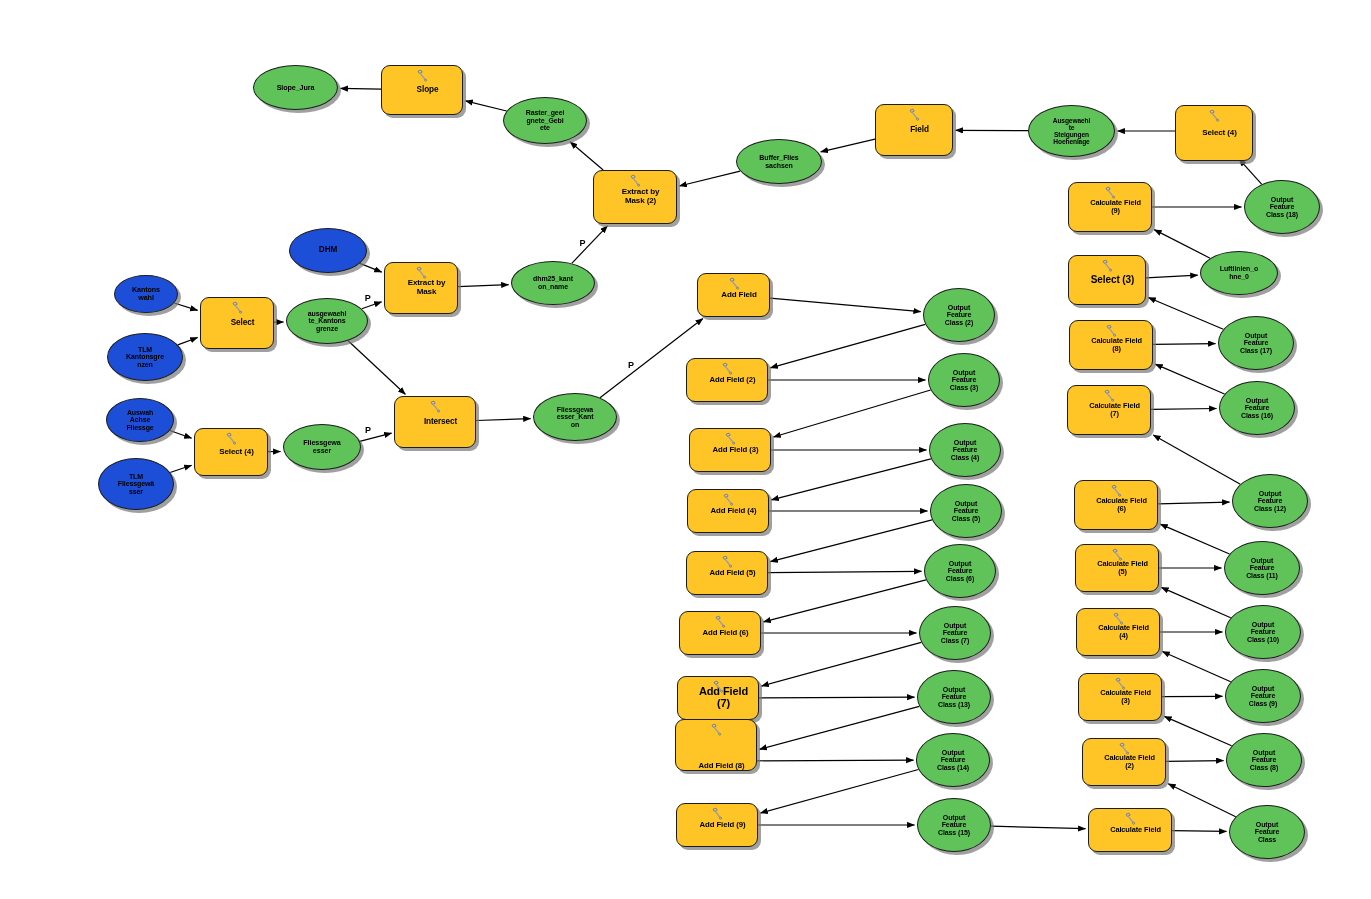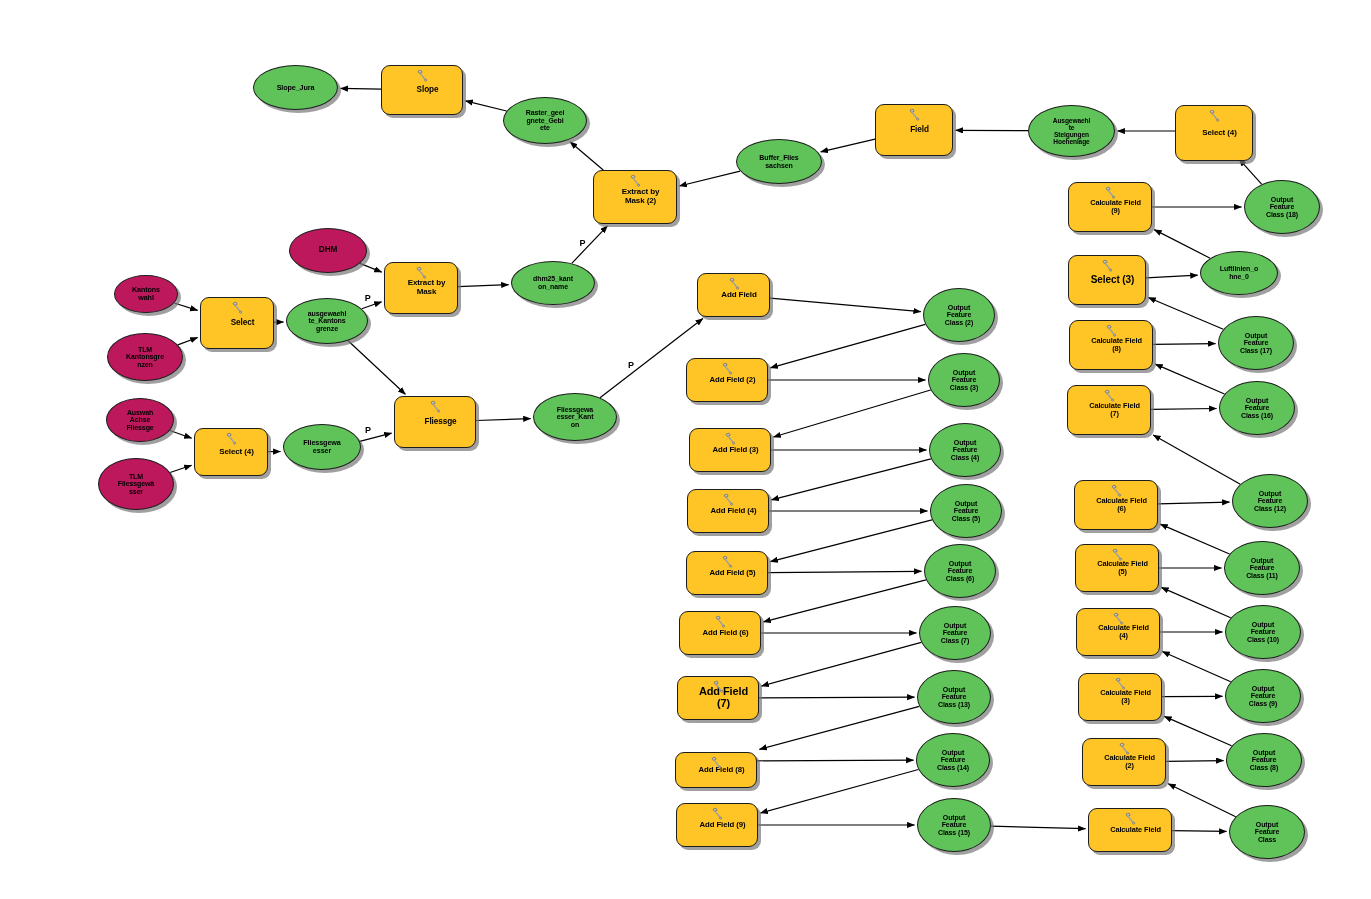--- a/index.html
+++ b/index.html
@@ -55,21 +55,21 @@
   }
   
   .data-out {
     background: #5fc35a;
     border: 1.6px solid #1d1d1d;
     border-radius: 50%;
     box-shadow: 3px 3px 0 rgba(120,120,120,0.70);
   }
   
   .data-in {
-    background: #be185d;
+    background: #1d4ed8;
     border: 1.6px solid #1d1d1d;
     border-radius: 50%;
     box-shadow: 3px 3px 0 rgba(120,120,120,0.70);
   }
   
   .hammer {
     position: absolute;
     top: 3px;
     left: 50%;
     margin-left: -7px;
@@ -273,21 +273,21 @@
       <div class="node data-out" style="left: 251px; top: 424px; width: 78px; height: 46px; font-size: 7.2px;">
         <span class="lbl">Fliessgewa
 esser</span>
       </div>
       <div class="node tool" style="left: 362px; top: 396px; width: 82px; height: 52px; font-size: 8.2px;">
         <svg class="hammer" viewBox="0 0 16 14">
           <path d="M3.2 2.4 L6.4 1.2 L7.6 3.4 L4.6 4.8 Z" fill="#c9ccd2" stroke="#55585e" stroke-width="0.7"></path>
           <path d="M5.2 4.2 L11.2 11.8" stroke="#9aa0a8" stroke-width="1.5" fill="none" stroke-linecap="round"></path>
           <circle cx="11.4" cy="12.1" r="1.1" fill="#c9ccd2" stroke="#55585e" stroke-width="0.6"></circle>
         </svg>
-        <span class="lbl">Fliessge</span>
+        <span class="lbl">Intersect</span>
       </div>
       <div class="node data-out" style="left: 501px; top: 393px; width: 84px; height: 48px; font-size: 7px;">
         <span class="lbl">Fliessgewa
 esser_Kant
 on</span>
       </div>
       <div class="node tool" style="left: 665px; top: 273px; width: 73px; height: 44px; font-size: 8px;">
         <svg class="hammer" viewBox="0 0 16 14">
           <path d="M3.2 2.4 L6.4 1.2 L7.6 3.4 L4.6 4.8 Z" fill="#c9ccd2" stroke="#55585e" stroke-width="0.7"></path>
           <path d="M5.2 4.2 L11.2 11.8" stroke="#9aa0a8" stroke-width="1.5" fill="none" stroke-linecap="round"></path>
@@ -371,21 +371,21 @@
           <path d="M5.2 4.2 L11.2 11.8" stroke="#9aa0a8" stroke-width="1.5" fill="none" stroke-linecap="round"></path>
           <circle cx="11.4" cy="12.1" r="1.1" fill="#c9ccd2" stroke="#55585e" stroke-width="0.6"></circle>
         </svg>
         <span class="lbl">Add Field (7)</span>
       </div>
       <div class="node data-out" style="left: 885px; top: 670px; width: 74px; height: 54px; font-size: 7px;">
         <span class="lbl">Output
 Feature
 Class (13)</span>
       </div>
-      <div class="node tool" style="left: 643px; top: 752px; width: 82px; height: 36px; font-size: 7.8px;">
+      <div class="node tool" style="left: 643px; top: 719px; width: 82px; height: 52px; font-size: 7.8px; align-items: flex-end;">
         <svg class="hammer" viewBox="0 0 16 14">
           <path d="M3.2 2.4 L6.4 1.2 L7.6 3.4 L4.6 4.8 Z" fill="#c9ccd2" stroke="#55585e" stroke-width="0.7"></path>
           <path d="M5.2 4.2 L11.2 11.8" stroke="#9aa0a8" stroke-width="1.5" fill="none" stroke-linecap="round"></path>
           <circle cx="11.4" cy="12.1" r="1.1" fill="#c9ccd2" stroke="#55585e" stroke-width="0.6"></circle>
         </svg>
         <span class="lbl">Add Field (8)</span>
       </div>
       <div class="node data-out" style="left: 884px; top: 733px; width: 74px; height: 54px; font-size: 7px;">
         <span class="lbl">Output
 Feature

